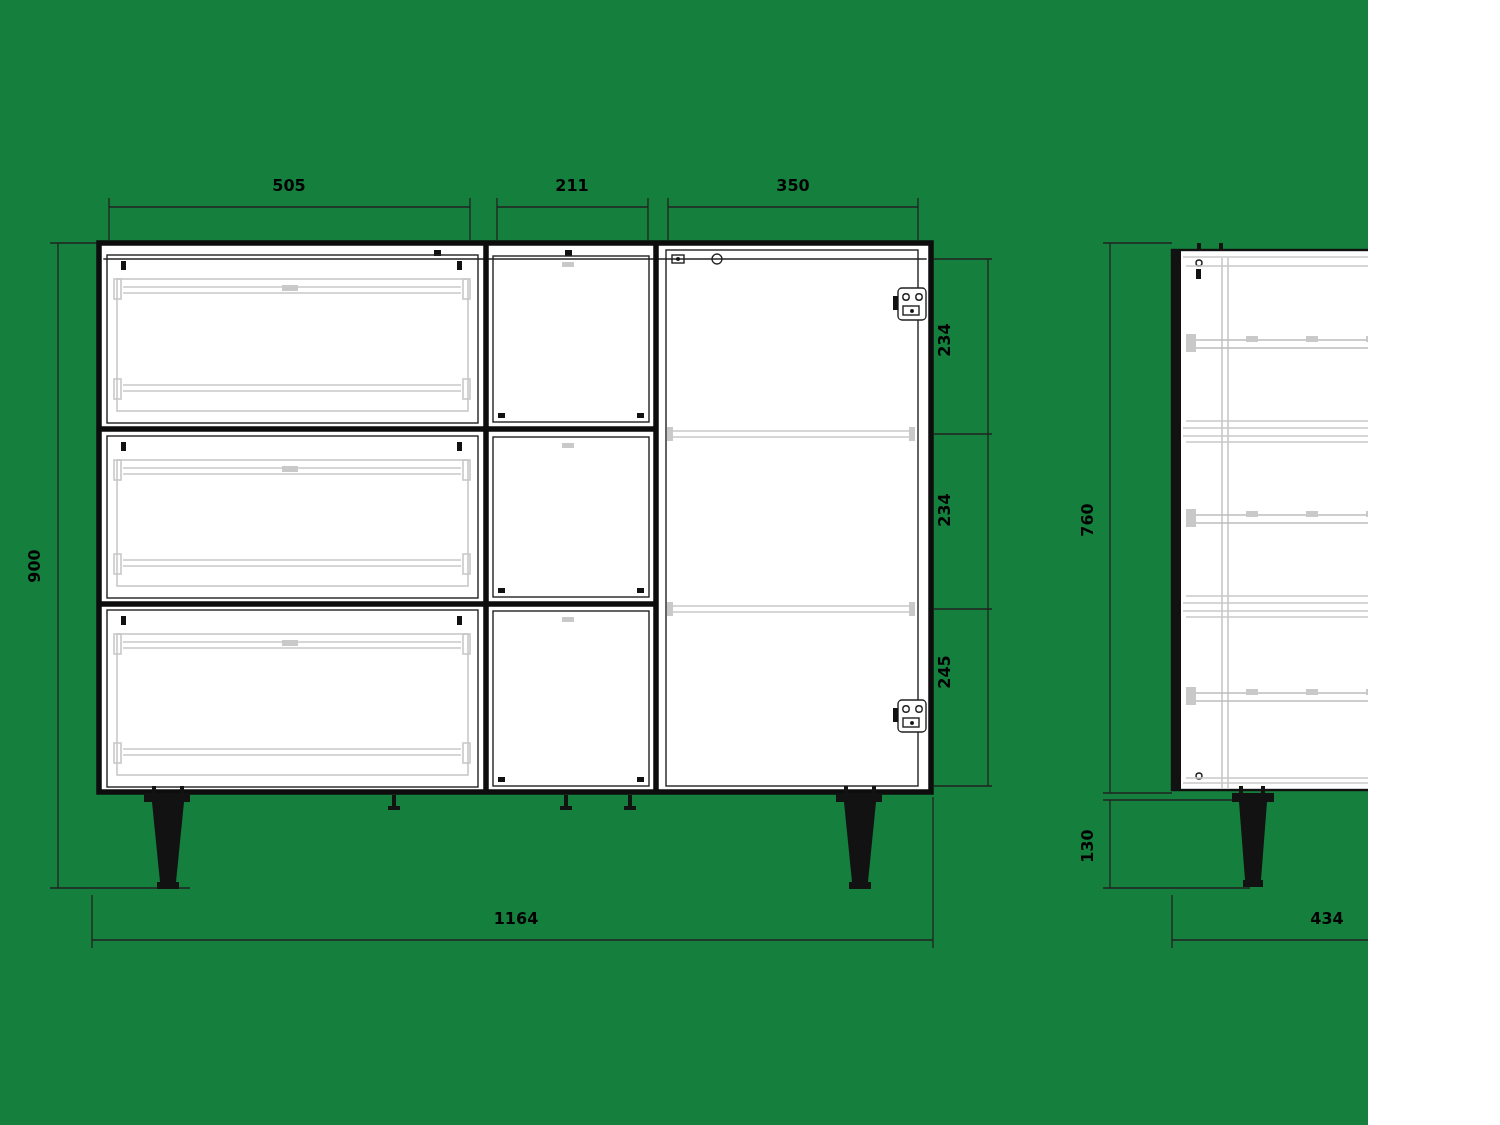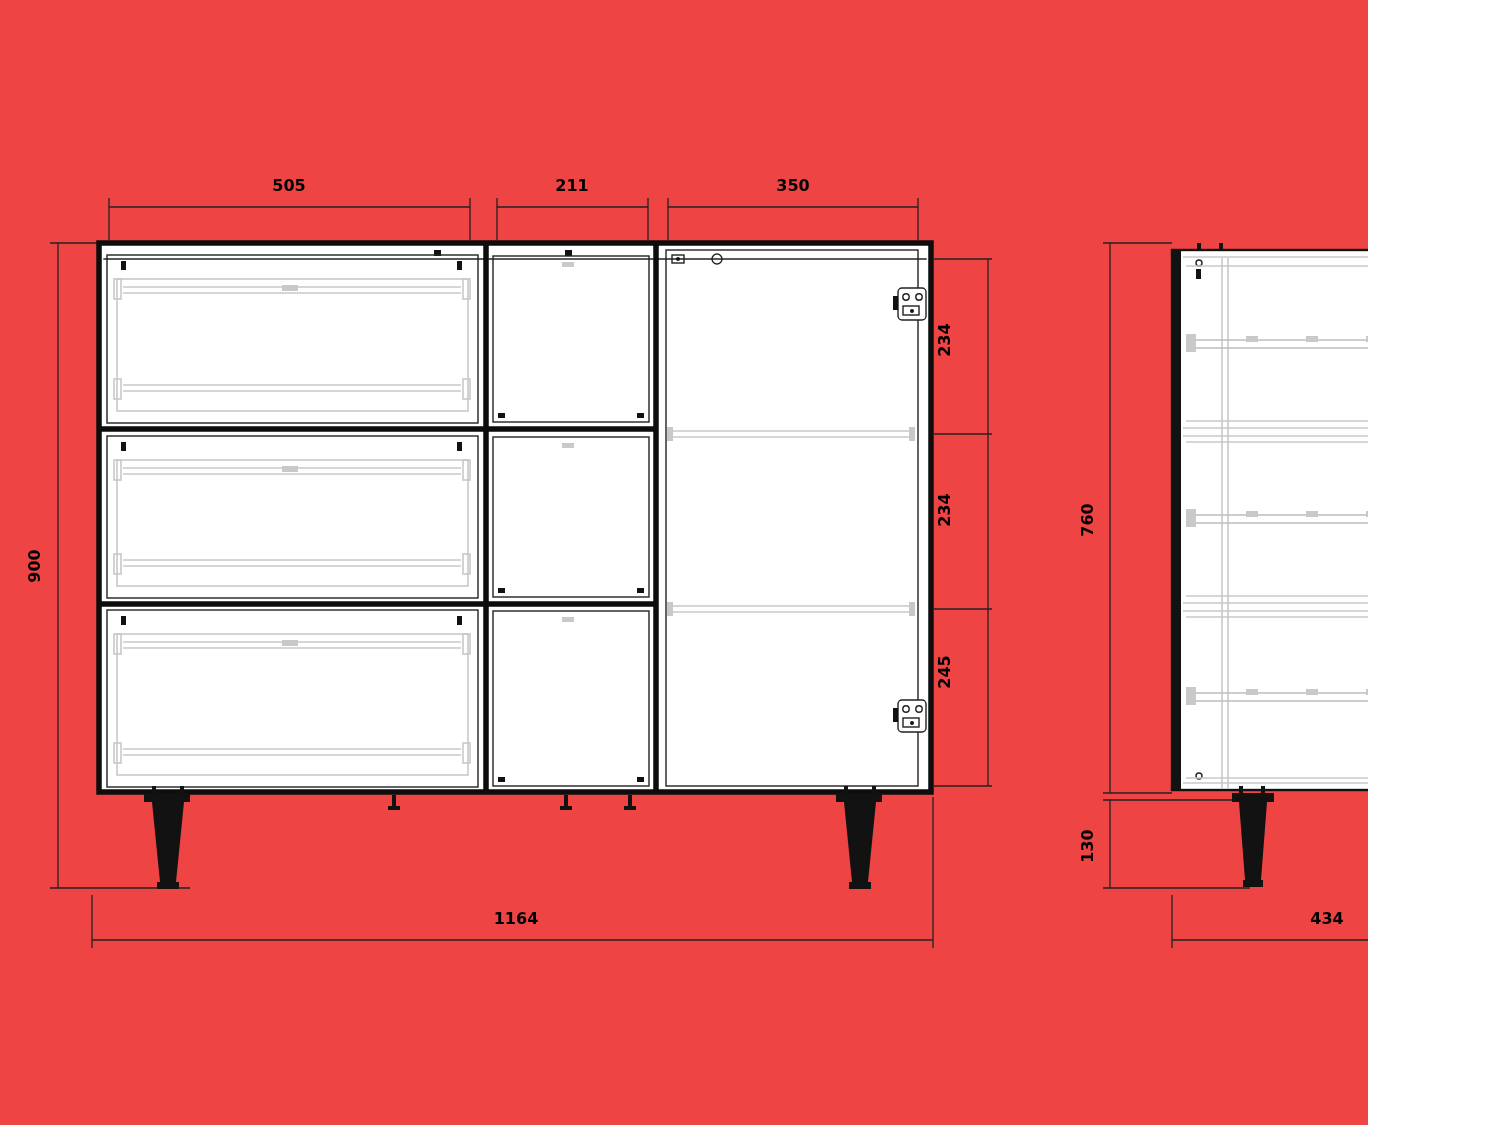--- a/index.html
+++ b/index.html
@@ -1,16 +1,16 @@
 <!DOCTYPE html>
 <html><head>
 <meta charset="utf-8">
 <style>
   html,body { margin:0; padding:0; background:#ffffff; }
-  .canvas { position:relative; width:1368px; height:1125px; background:#ef4444; overflow:hidden; }
+  .canvas { position:relative; width:1368px; height:1125px; background:#15803d; overflow:hidden; }
   svg { display:block; }
   .s1  { stroke:#222222; stroke-width:1.4; fill:none; stroke-linecap:square; }
   .s2  { stroke:#111111; stroke-width:2.4; fill:none; stroke-linecap:square; }
   .s5  { stroke:#0d0d0d; stroke-width:5.5; fill:none; }
   .dim { stroke:#222222; stroke-width:1.3; fill:none; }
   .g1  { stroke:#c9c9c9; stroke-width:1.6; fill:none; }
   .g2  { stroke:#bdbdbd; stroke-width:1.4; fill:none; }
   .gf  { fill:#c9c9c9; stroke:none; }
   .kf  { fill:#121212; stroke:none; }
   .wf  { fill:#ffffff; }

